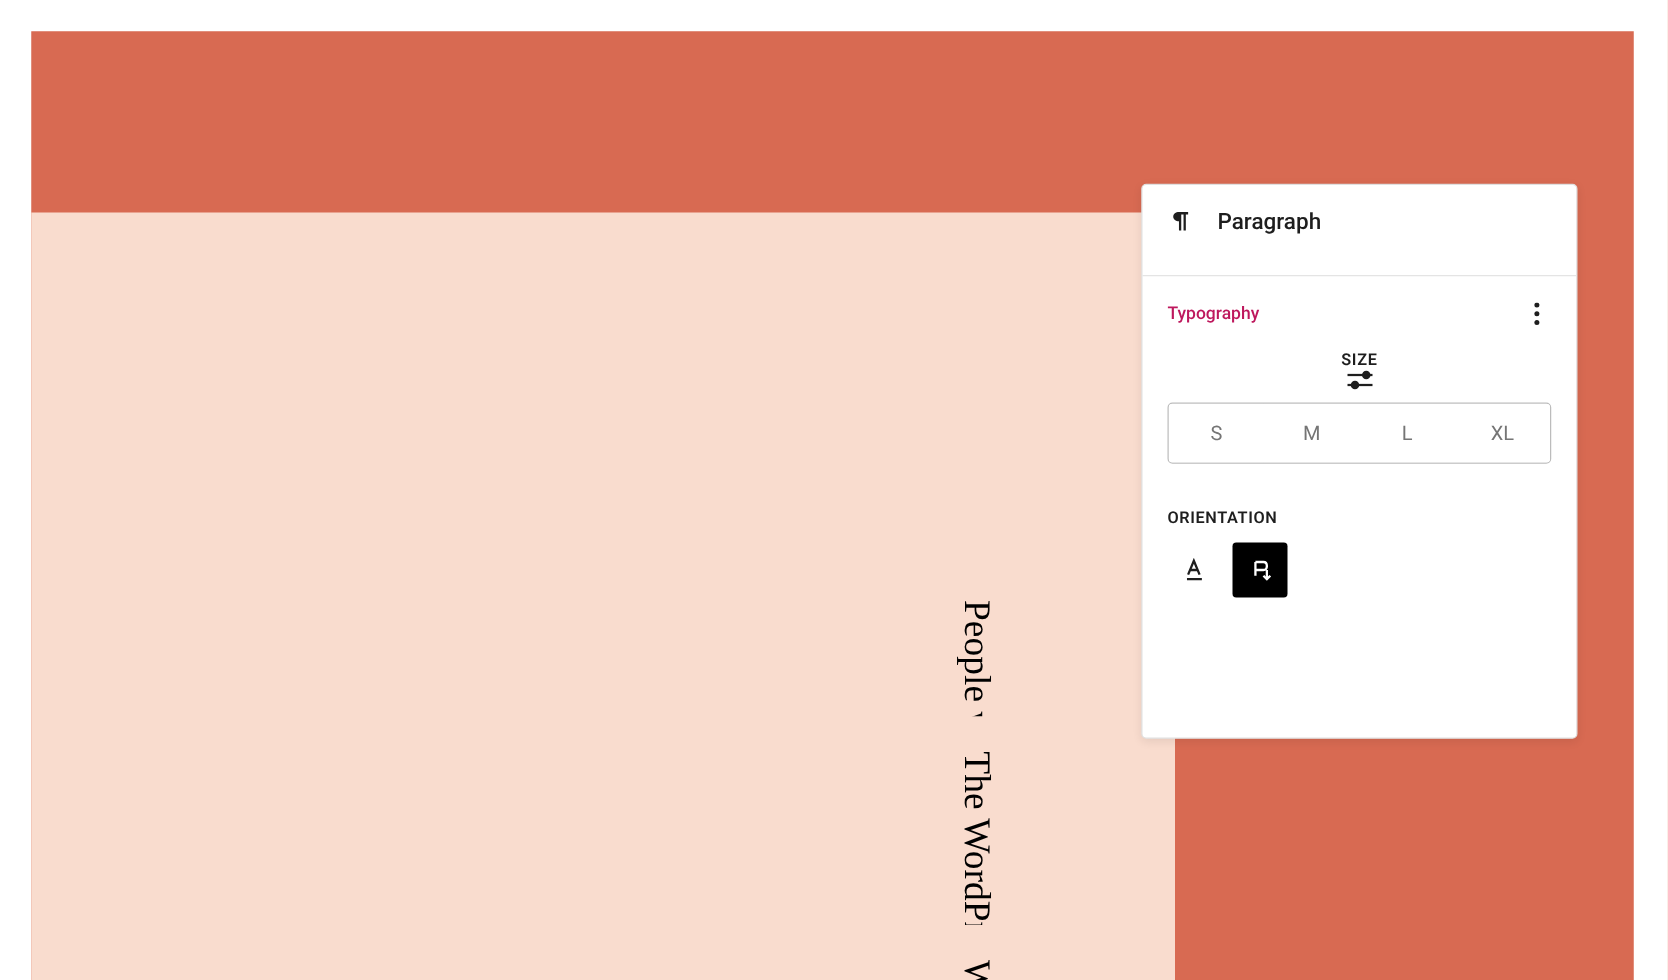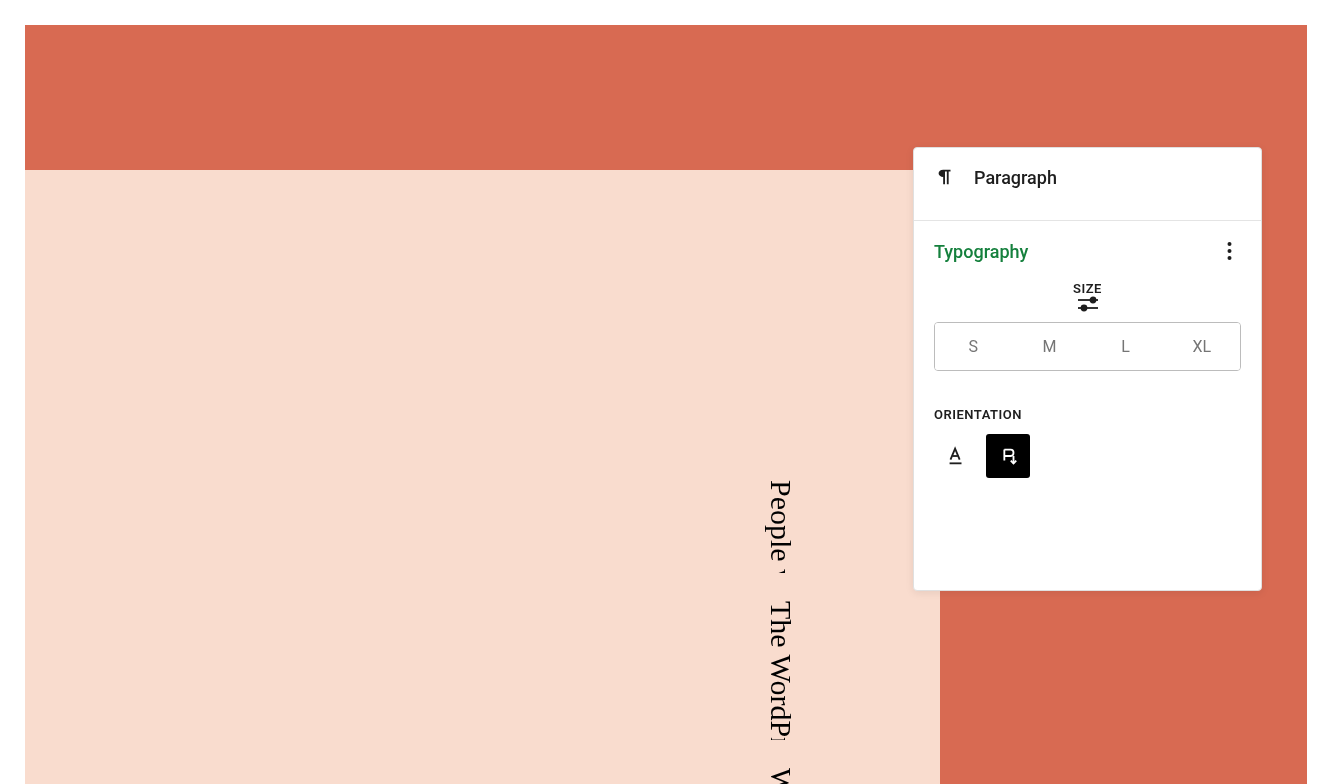--- a/index.html
+++ b/index.html
@@ -137,23 +137,23 @@
   .typography-section {
     padding: 18px 20px 20px 20px;
   }
   .typo-header {
     display: flex;
     align-items: center;
     justify-content: space-between;
     margin-bottom: 18px;
   }
   .typo-title {
-    font-size: 18px;
+    font-size: 14px;
     font-weight: 500;
-    color: #15803d;
+    color: #be185d;
   }
   .more-dots {
     width: 24px;
     height: 24px;
     display: flex;
     align-items: center;
     justify-content: center;
     cursor: pointer;
   }
   .more-dots svg {

